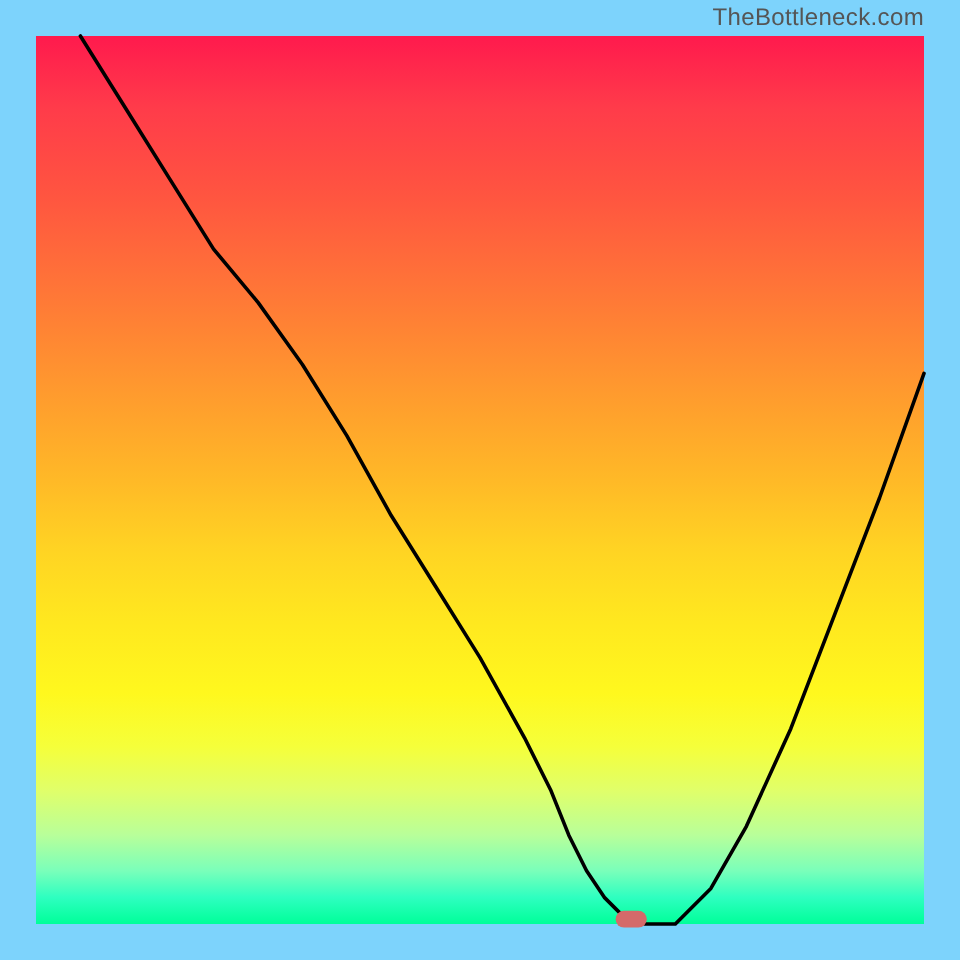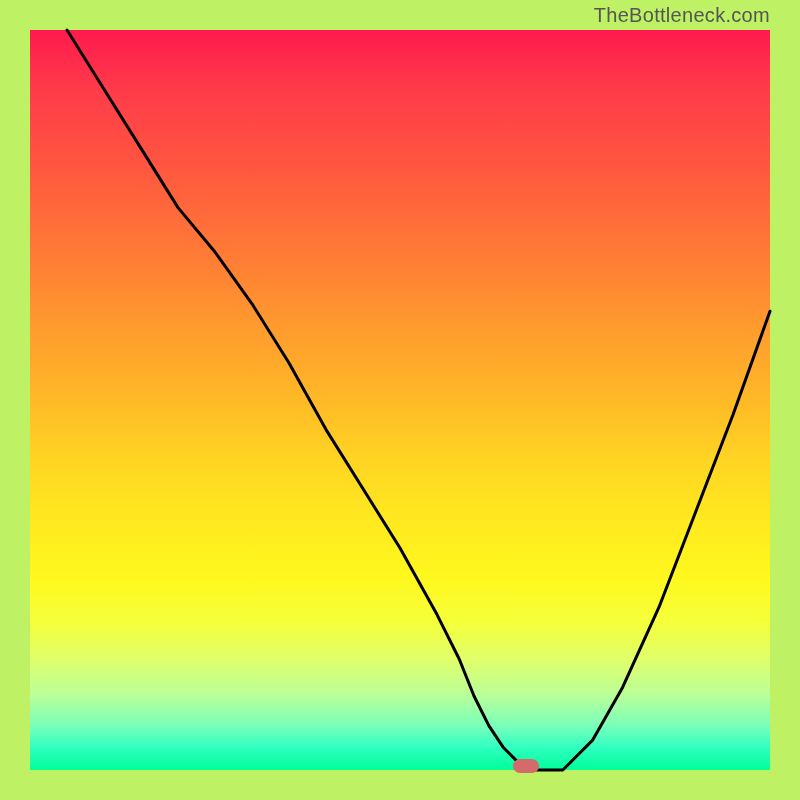--- a/index.html
+++ b/index.html
@@ -8,21 +8,21 @@
     width: 800px;
     height: 800px;
     background: #000;
     overflow: hidden;
     font-family: Arial, Helvetica, sans-serif;
   }
   .frame {
     position: relative;
     width: 800px;
     height: 800px;
-    background: #bef264;
+    background: #7dd3fc;
   }
   .plot-area {
     position: absolute;
     left: 30px;
     top: 30px;
     width: 740px;
     height: 740px;
     background: linear-gradient(to bottom,
       #ff1a4d 0%,
       #ff3b4a 8%,

